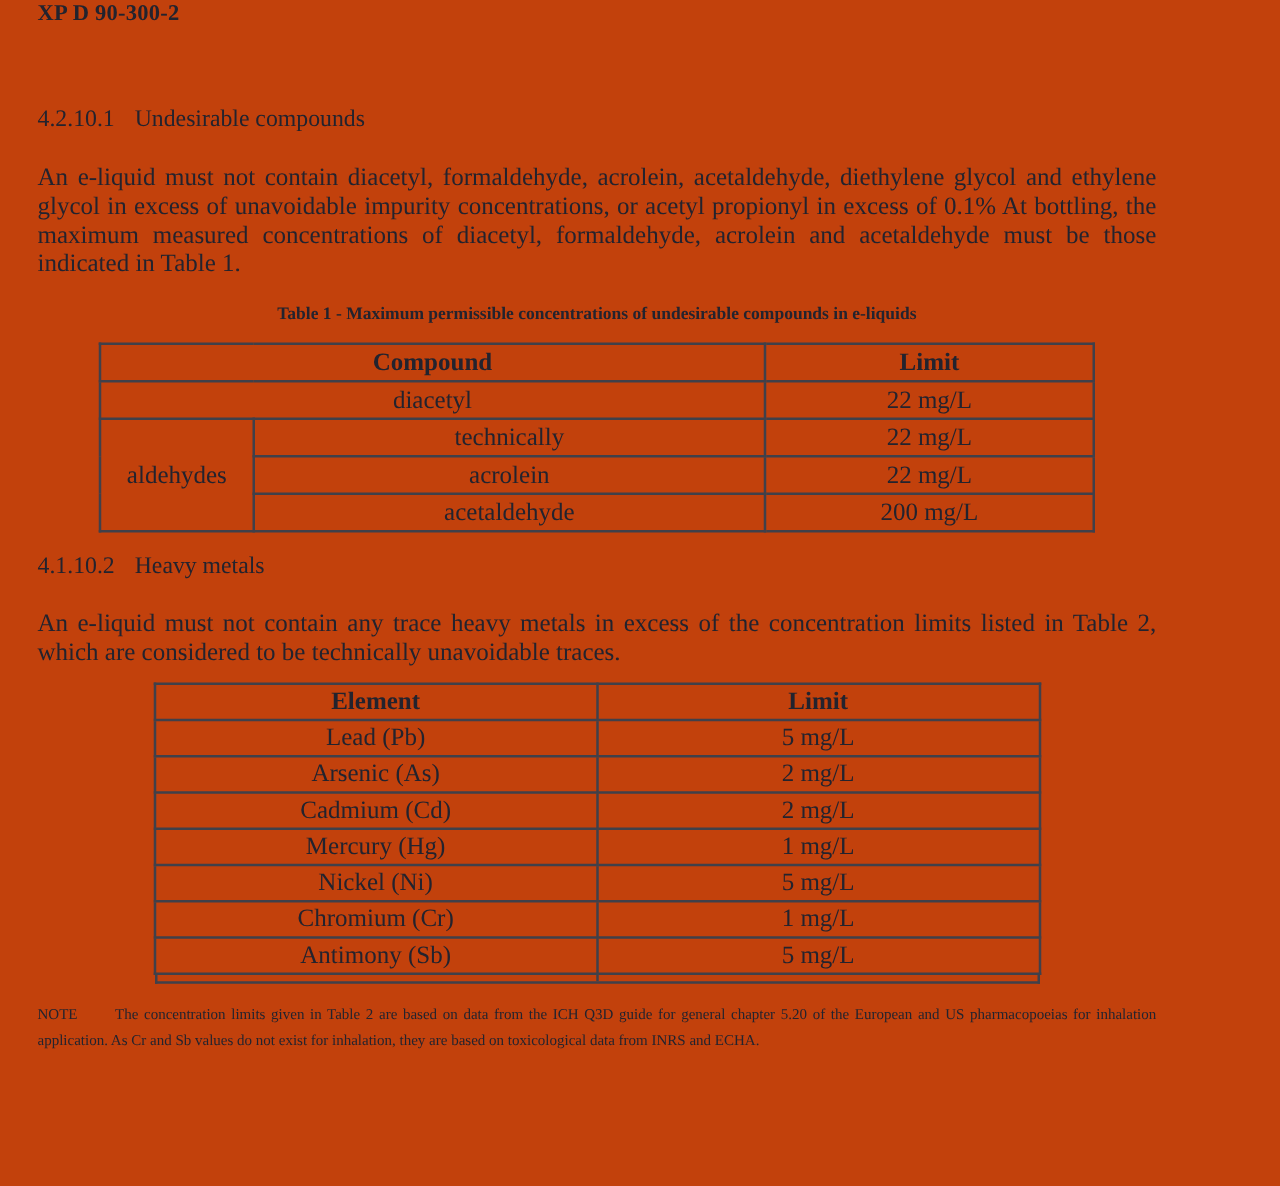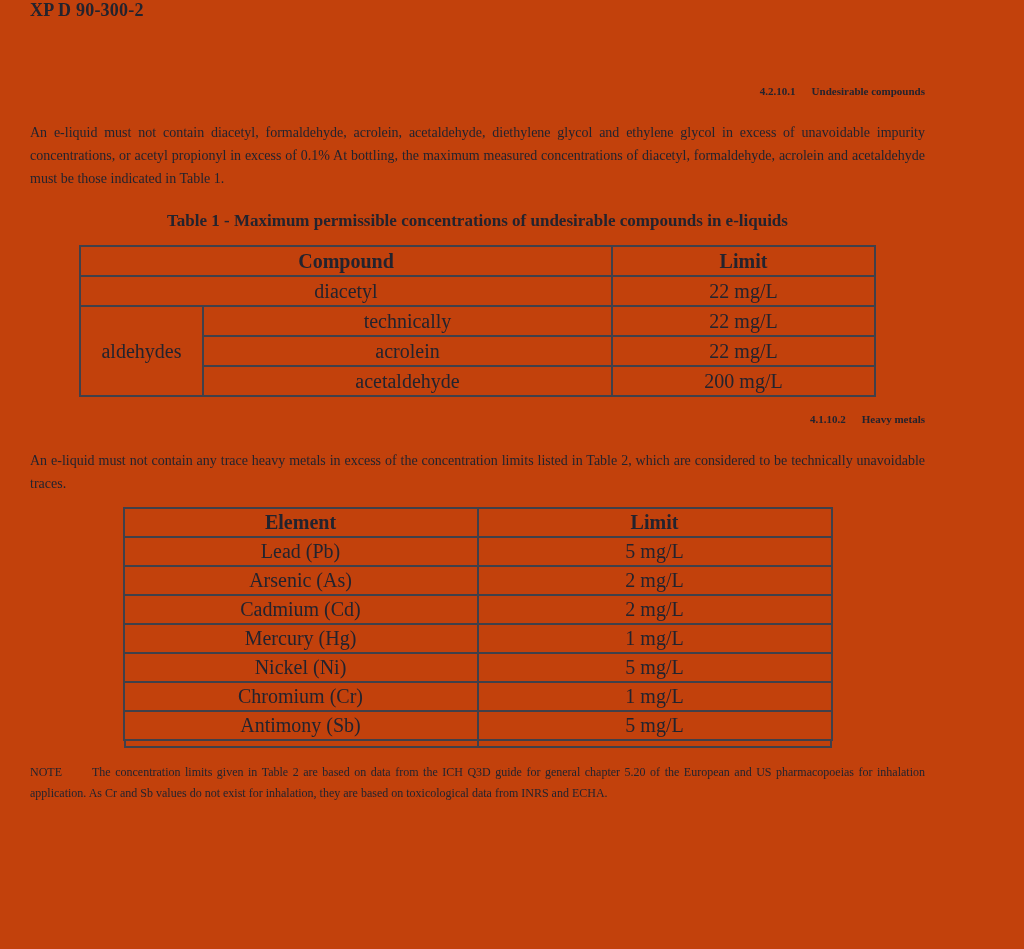--- a/index.html
+++ b/index.html
@@ -13,38 +13,37 @@
     font-family: "Liberation Serif", "DejaVu Serif", serif;
     color: #23232e;
     padding: 0 99px 0 30px;
   }
   .doc-code {
     font-size: 18px;
     font-weight: bold;
     letter-spacing: 0.2px;
   }
   .section-heading {
-    font-size: 11px;
-    font-weight: bold;
-    text-align: right;
+    font-size: 19px;
+    font-weight: normal;
   }
   .section-heading .sec-num { margin-right: 16px; }
   .heading-1 { margin-top: 64px; }
   .heading-2 { margin-top: 16px; }
   .body-para {
     margin-top: 24px;
-    font-size: 14px;
+    font-size: 20px;
     line-height: 23px;
     text-align: justify;
   }
   .para-1 { margin-bottom: 18px; }
   .table-caption {
     margin-top: 21px;
     text-align: center;
-    font-size: 17px;
+    font-size: 14px;
     font-weight: bold;
   }
   table {
     border-collapse: collapse;
     table-layout: fixed;
   }
   td, th {
     border: 2px solid #40404a;
     text-align: center;
     vertical-align: middle;

